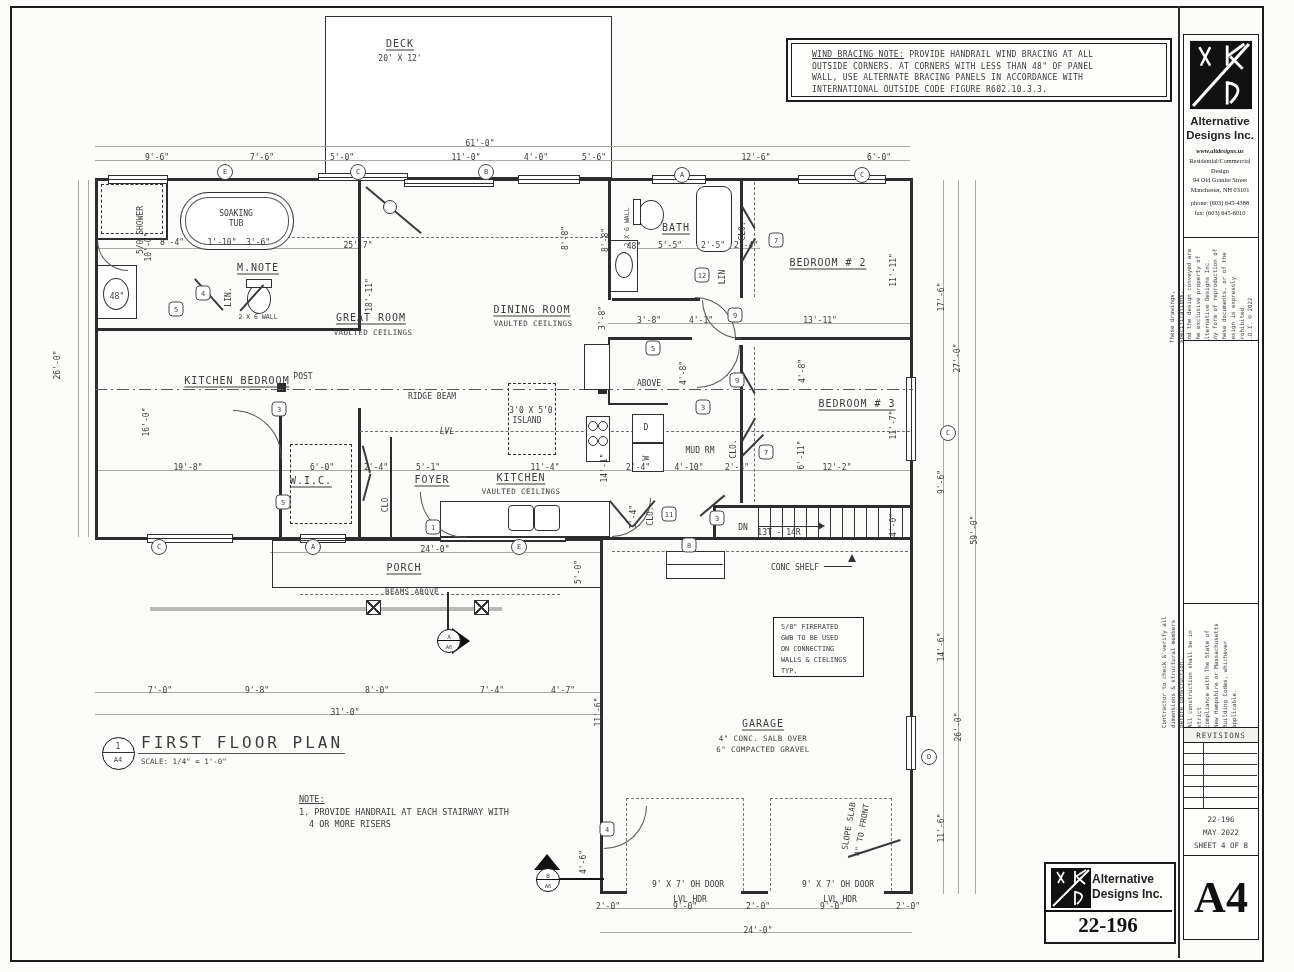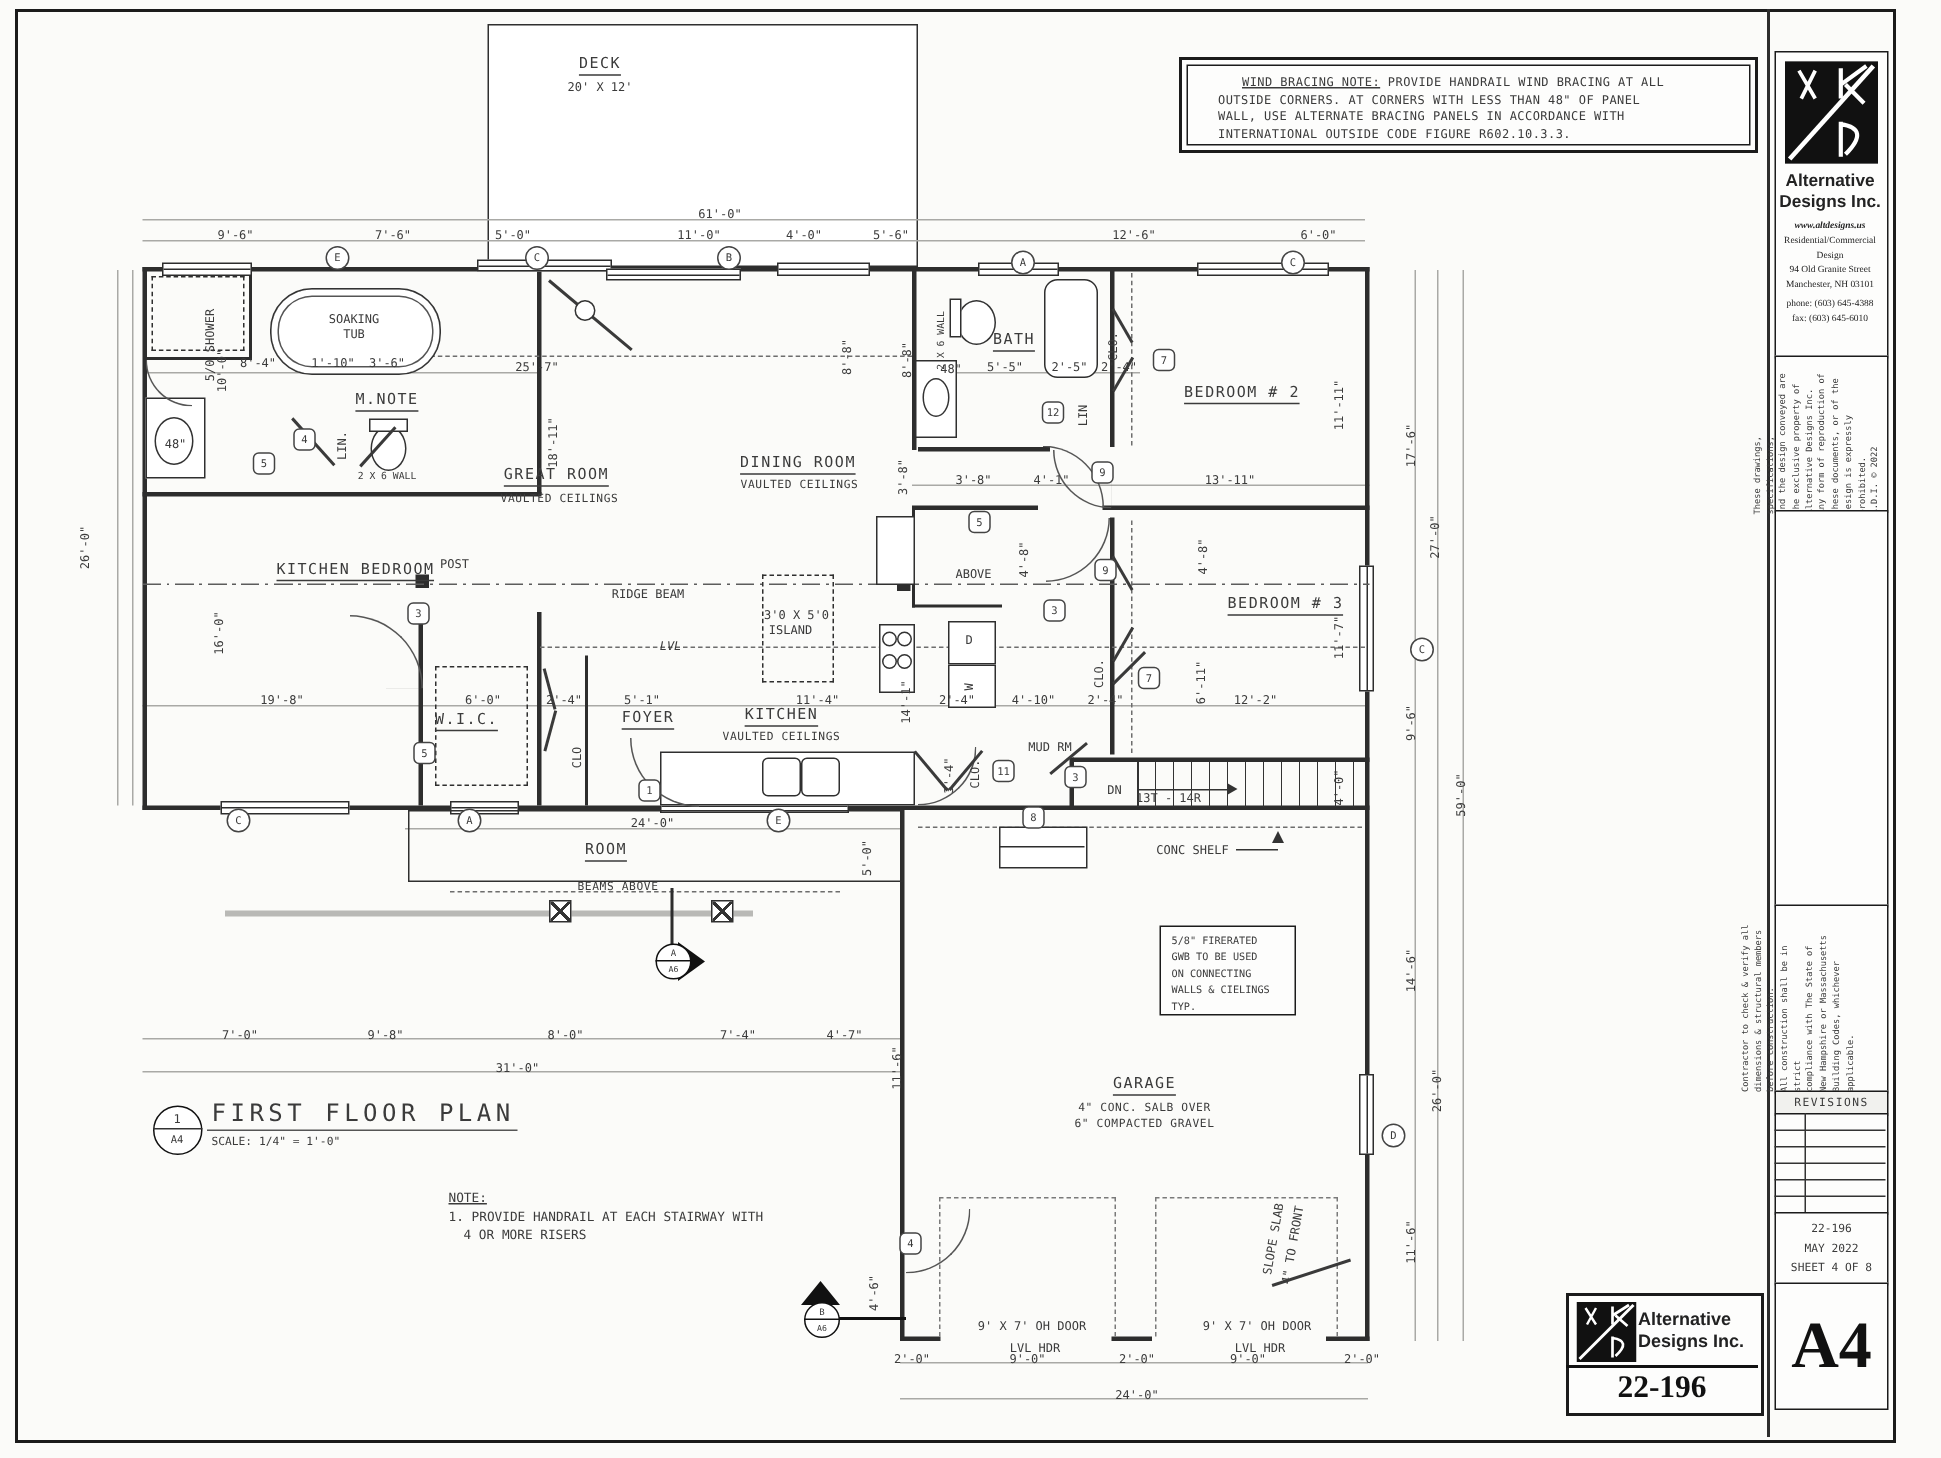--- a/index.html
+++ b/index.html
@@ -47,21 +47,21 @@
 </head>
 <body>
 
 <div id="page">
 <div id="sheet">
 
   <div class="frame" style="left:10px;top:6px;width:1250px;height:952px;"></div>
   <div class="wall" style="left:1178px;top:6px;width:2px;height:952px;"></div>
 
   <div class="box" style="left:786px;top:38px;width:386px;height:64px;border-width:2px;outline:1px solid #1b1b1b;outline-offset:-6px;padding:9px 0 0 24px;font-size:8px;line-height:1.45;letter-spacing:.3px;box-sizing:border-box;">
-    <div style="white-space:nowrap;"><span style="text-decoration:underline;margin-left:16px;">WIND BRACING NOTE:</span><span>  PROVIDE HANDRAIL WIND BRACING AT ALL</span></div>
+    <div style="white-space:nowrap;"><span style="text-decoration:underline;">WIND BRACING NOTE:</span><span>  PROVIDE HANDRAIL WIND BRACING AT ALL</span></div>
     <div>OUTSIDE CORNERS.  AT  CORNERS WITH LESS THAN 48"  OF PANEL</div>
     <div>WALL, USE ALTERNATE BRACING PANELS IN ACCORDANCE WITH</div>
     <div>INTERNATIONAL OUTSIDE CODE FIGURE R602.10.3.3.</div>
   </div>
 
   <div class="thin" style="left:325px;top:16px;width:285px;height:160px;border-width:1.5px;"></div>
 
   <div class="dl" style="left:95px;top:146px;width:815px;height:1px;"></div>
   <div class="dl" style="left:95px;top:160px;width:815px;height:1px;"></div>
   <div class="dl" style="left:78px;top:180px;width:1px;height:357px;"></div>
@@ -222,28 +222,28 @@
         <span class="ann rm" style="left: 237px; top: 381px;">KITCHEN BEDROOM</span>
         <span class="ann rm" style="left: 311px; top: 481px;">W.I.C.</span>
         <span class="ann rm" style="left: 371px; top: 318px;">GREAT ROOM</span>
         <span class="ann sub" style="left: 373px; top: 332px;">VAULTED CEILINGS</span>
         <span class="ann rm" style="left: 532px; top: 310px;">DINING ROOM</span>
         <span class="ann sub" style="left: 533px; top: 323px;">VAULTED CEILINGS</span>
         <span class="ann rm" style="left: 432px; top: 480px;">FOYER</span>
         <span class="ann rm" style="left: 521px; top: 478px;">KITCHEN</span>
         <span class="ann sub" style="left: 521px; top: 491px;">VAULTED CEILINGS</span>
         <span class="ann lbl" style="left: 649px; top: 383px;">ABOVE</span>
-        <span class="ann lbl" style="left: 700px; top: 450px; margin-top: 48px;">MUD RM</span>
+        <span class="ann lbl" style="left: 700px; top: 450px;">MUD RM</span>
         <span class="ann rm" style="left: 676px; top: 228px;">BATH</span>
         <span class="ann rm" style="left: 828px; top: 263px;">BEDROOM # 2</span>
         <span class="ann rm" style="left: 857px; top: 404px;">BEDROOM # 3</span>
         <span class="ann rm" style="left: 763px; top: 724px;">GARAGE</span>
         <span class="ann sub" style="left: 763px; top: 738px;">4" CONC. SALB OVER</span>
         <span class="ann sub" style="left: 763px; top: 749px;">6" COMPACTED GRAVEL</span>
-        <span class="ann rm" style="left: 404px; top: 568px;">ROOM</span>
+        <span class="ann rm" style="left: 404px; top: 568px;">PORCH</span>
         <span class="ann sub" style="left: 412px; top: 591px;">BEAMS ABOVE</span>
       </div>
   <div>
         <span class="ann lbl" style="left: 236px; top: 213px;">SOAKING</span>
         <span class="ann lbl" style="left: 236px; top: 223px;">TUB</span>
         <span class="ann lbl" style="left: 140px; top: 230px; transform: translate(-50%, -50%) rotate(-90deg);">5/0 SHOWER</span>
         <span class="ann lbl" style="left: 303px; top: 376px;">POST</span>
         <span class="ann lbl" style="left: 432px; top: 396px;">RIDGE BEAM</span>
         <span class="ann lbl" style="left: 447px; top: 431px; font-style: italic;">LVL</span>
         <span class="ann lbl" style="left: 531px; top: 410px;">3'0 X 5'0</span>

